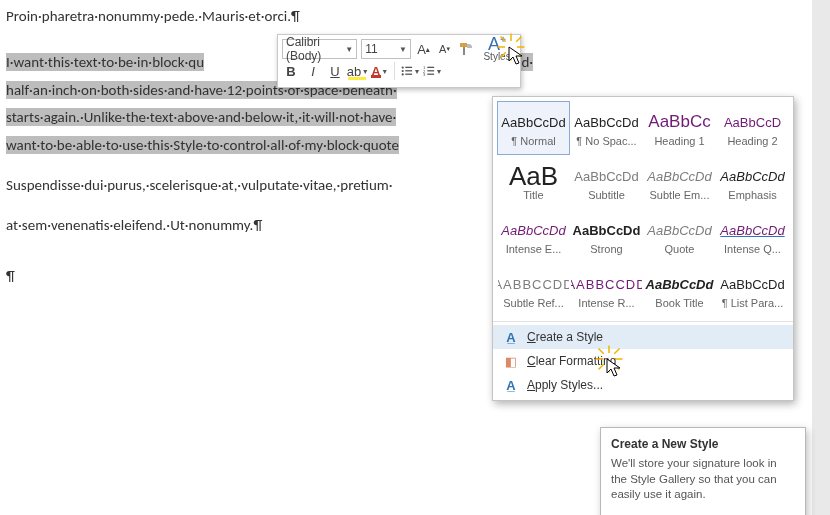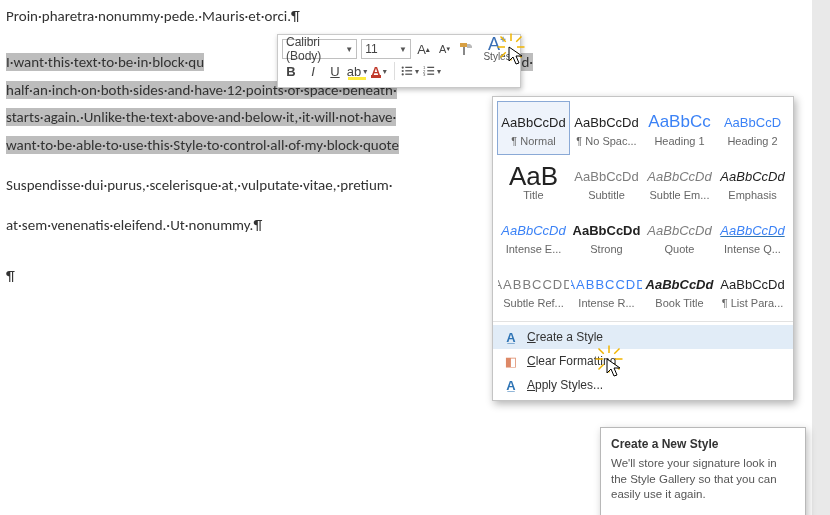--- a/index.html
+++ b/index.html
@@ -115,21 +115,21 @@
   .cell {
     height:54px;
     display:flex; flex-direction:column; align-items:center; justify-content:center;
     border:1px solid transparent;
     cursor:default;
     overflow:hidden;
   }
   .cell.selected { border:1px solid #8aa9d6; background:#eef3fb; }
   .prev { font-size:13px; height:26px; display:flex; align-items:center; }
   .label { font-size:11px; color:#666; white-space:nowrap; overflow:hidden; text-overflow:ellipsis; max-width:68px;}
-  .cBlue{color:#3b82f6;}
+  .cBlue{color:#701a75;}
   .cGray{color:#7d7d7d;}
   .cBlack{color:#222;}
   .cIt{font-style:italic;}
   .cB{font-weight:bold;}
   .cCaps{font-variant:small-caps; letter-spacing:1px;}
   .underDot{text-decoration: underline; text-decoration-color:#2e74b5;}
 
   .menu {
     border-top:1px solid #e2e2e2;
     padding:3px 0;

